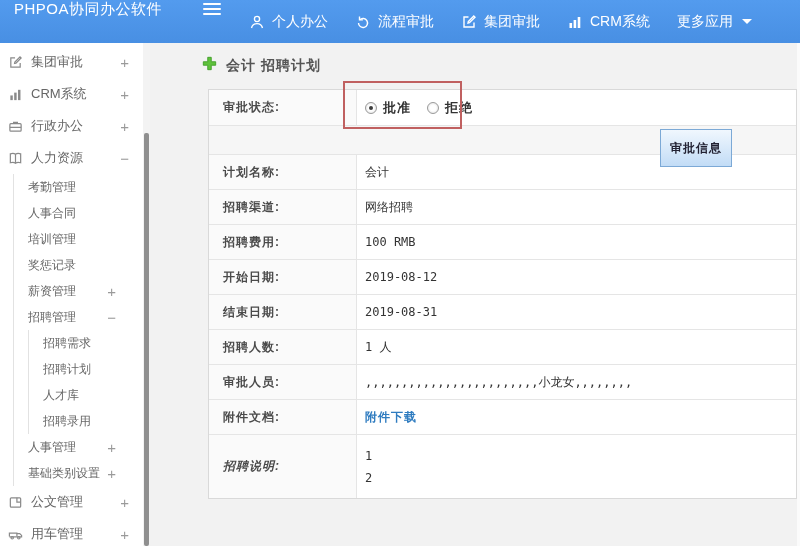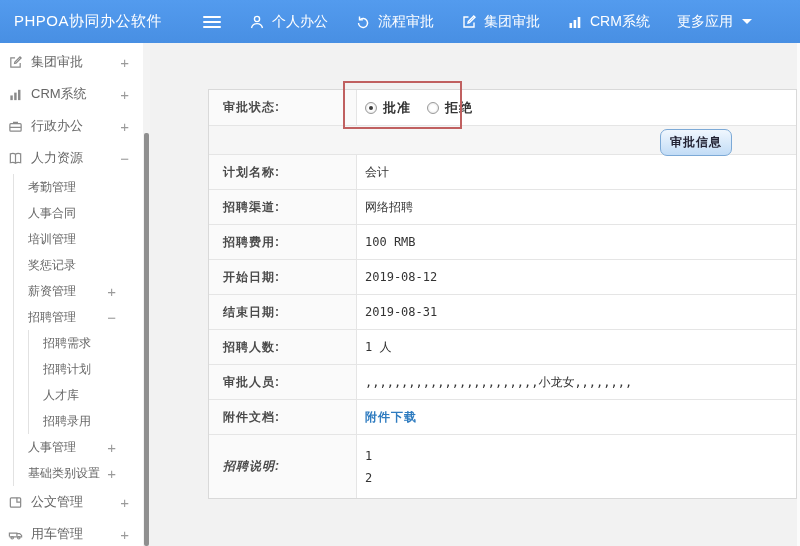--- a/index.html
+++ b/index.html
@@ -1,21 +1,21 @@
 <!DOCTYPE html>
 <html><head>
 <meta charset="utf-8">
 <style>
   * { box-sizing: border-box; margin: 0; padding: 0; }
   html,body { width:800px; height:546px; overflow:hidden;
     font-family:"Liberation Sans","DejaVu Sans",sans-serif; background:#f2f2f2; }
 
   
   .topbar { position:absolute; left:0; top:0; width:800px; height:43px;
-    background:linear-gradient(#539bee,#488fe3); display:flex; align-items:center; color:#fff; }
+    background:linear-gradient(#539bee,#488fe3); display:flex; color:#fff; }
   .logo { width:150px; padding-left:14px; font-size:15px; letter-spacing:.5px; white-space:nowrap; }
   .hamburger { margin-left:53px; width:18px; cursor:pointer; }
   .hamburger span { display:block; height:2px; background:#fff; margin:3px 0; border-radius:1px; }
   .nav { display:flex; align-items:center; margin-left:28px; }
   .nav-item { display:flex; align-items:center; gap:7px; margin-right:27px;
     font-size:14px; cursor:pointer; white-space:nowrap; }
   .nav-item svg { display:block; }
   .caret { width:0; height:0; border-left:5px solid transparent; border-right:5px solid transparent;
     border-top:5px solid #fff; margin-left:2px; }
 
@@ -49,23 +49,23 @@
   .frow.status { height:36px; }
   .frow.tall { height:63px; }
   .fcell-label { width:148px; background:#fafafa; border-right:1px solid #e5e5e5;
     display:flex; align-items:center; padding-left:14px;
     font-size:12px; font-weight:bold; color:#4a4a4a; letter-spacing:1px; }
   .frow.tall .fcell-label { align-items:center;font-style:italic; }
   .fcell-value { flex:1; display:flex; align-items:center; padding-left:8px;
     font-size:12px; color:#333; font-family:"DejaVu Sans Mono",monospace; }
   .frow.tall .fcell-value { flex-direction:column; align-items:flex-start; justify-content:center; gap:8px; }
   .btn-row { height:29px; background:#f6f6f6; border-bottom:1px solid #e5e5e5; position:relative; }
-  .approve-btn { position:absolute; right:64px; top:3px; height:27px; padding:0 9px;
+  .approve-btn { position:absolute; right:64px; top:3px; height:38px; padding:0 9px;
     font-size:12px; font-weight:bold; color:#223; letter-spacing:1px;
-    background:linear-gradient(#f0f7fe,#c2dcf6); border:1px solid #7ca9d6; border-radius:7px; cursor:pointer; }
+    background:linear-gradient(#f0f7fe,#c2dcf6); border:1px solid #7ca9d6; border-radius:0; cursor:pointer; }
   .radio-opt { display:flex; align-items:center; gap:6px; margin-right:16px; cursor:pointer; }
   .radio { width:12px; height:12px; border-radius:50%; border:1px solid #9a9a9a;
     background:radial-gradient(#ffffff 40%,#dcdcdc); position:relative; }
   .radio.checked::after { content:''; position:absolute; left:3px; top:3px; width:4px; height:4px;
     border-radius:50%; background:#3c3c3c; }
   .radio-label { font-size:13px; font-weight:bold; color:#333; letter-spacing:1px;
     font-family:"Liberation Sans",sans-serif; }
   .link { color:#2f7cc0; font-weight:bold; cursor:pointer; font-family:"Liberation Sans",sans-serif; letter-spacing:1px; }
   .highlight-rect { position:absolute; left:193px; top:38px; width:119px; height:48px;
     border:2px solid #c06060; pointer-events:none; }
@@ -241,20 +241,28 @@
     <span class="toggle">+</span>
   </div>
 
   <div class="scrolltrack">
     <div class="scrollthumb"></div>
   </div>
 </div>
 
 <div class="main">
 
+  <div class="page-title">
+    <span>
+      <svg width="15" height="15" viewBox="0 0 17 17">
+        <path d="M6.5 1.5h4v5h5v4h-5v5h-4v-5h-5v-4h5z" fill="#5fc23c" stroke="#3f9d27" stroke-width="1"></path>
+      </svg>
+    </span>
+    <span class="t-text">会计 招聘计划</span>
+  </div>
 
   <div class="form-table">
 
     <div class="frow status">
       <div class="fcell-label">审批状态:</div>
       <div class="fcell-value">
         <label class="radio-opt">
           <span class="radio checked"></span>
           <span class="radio-label">批准</span>
         </label>

